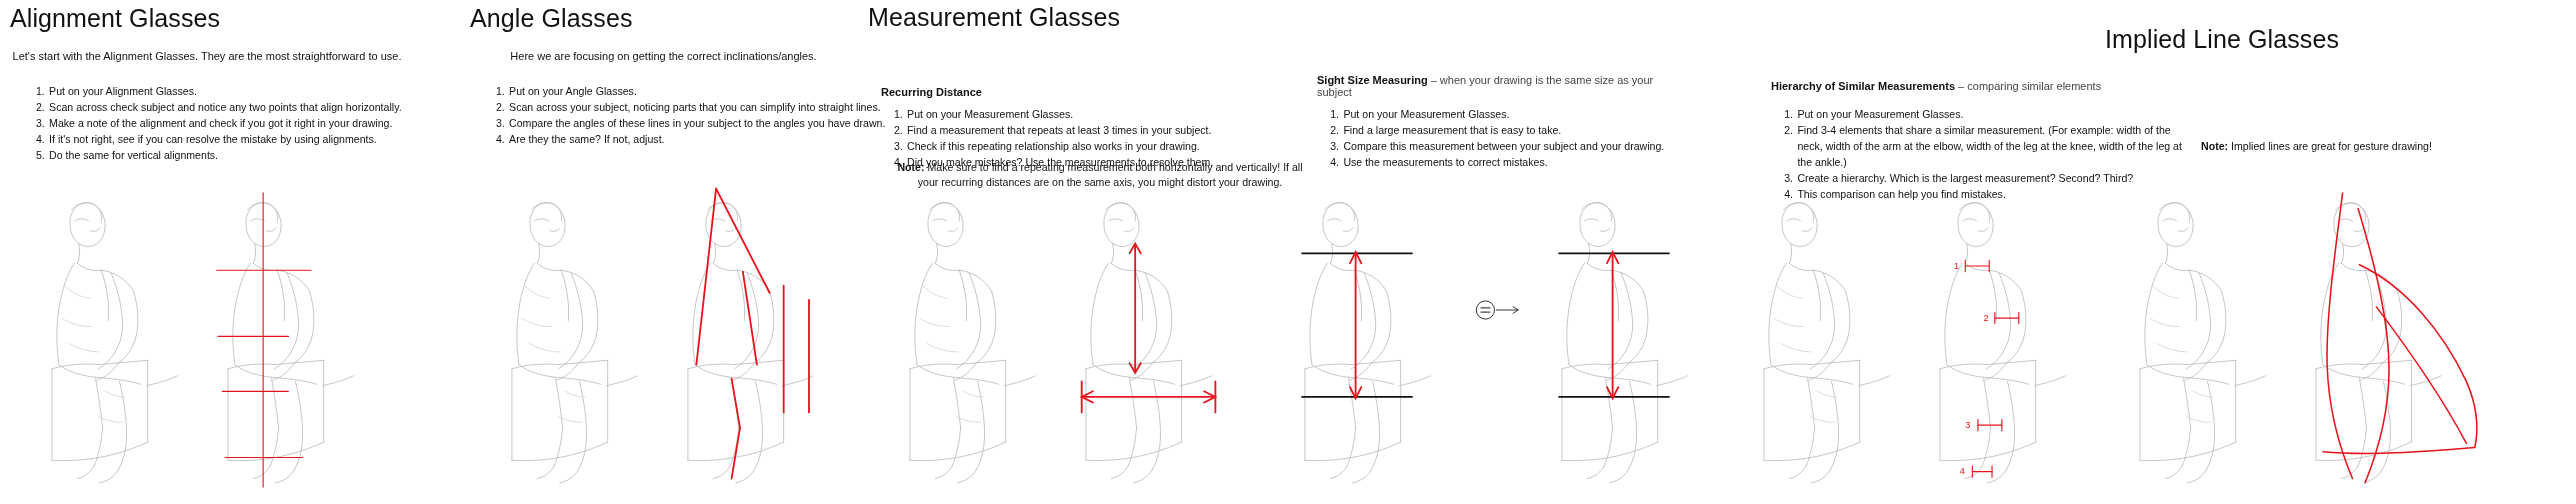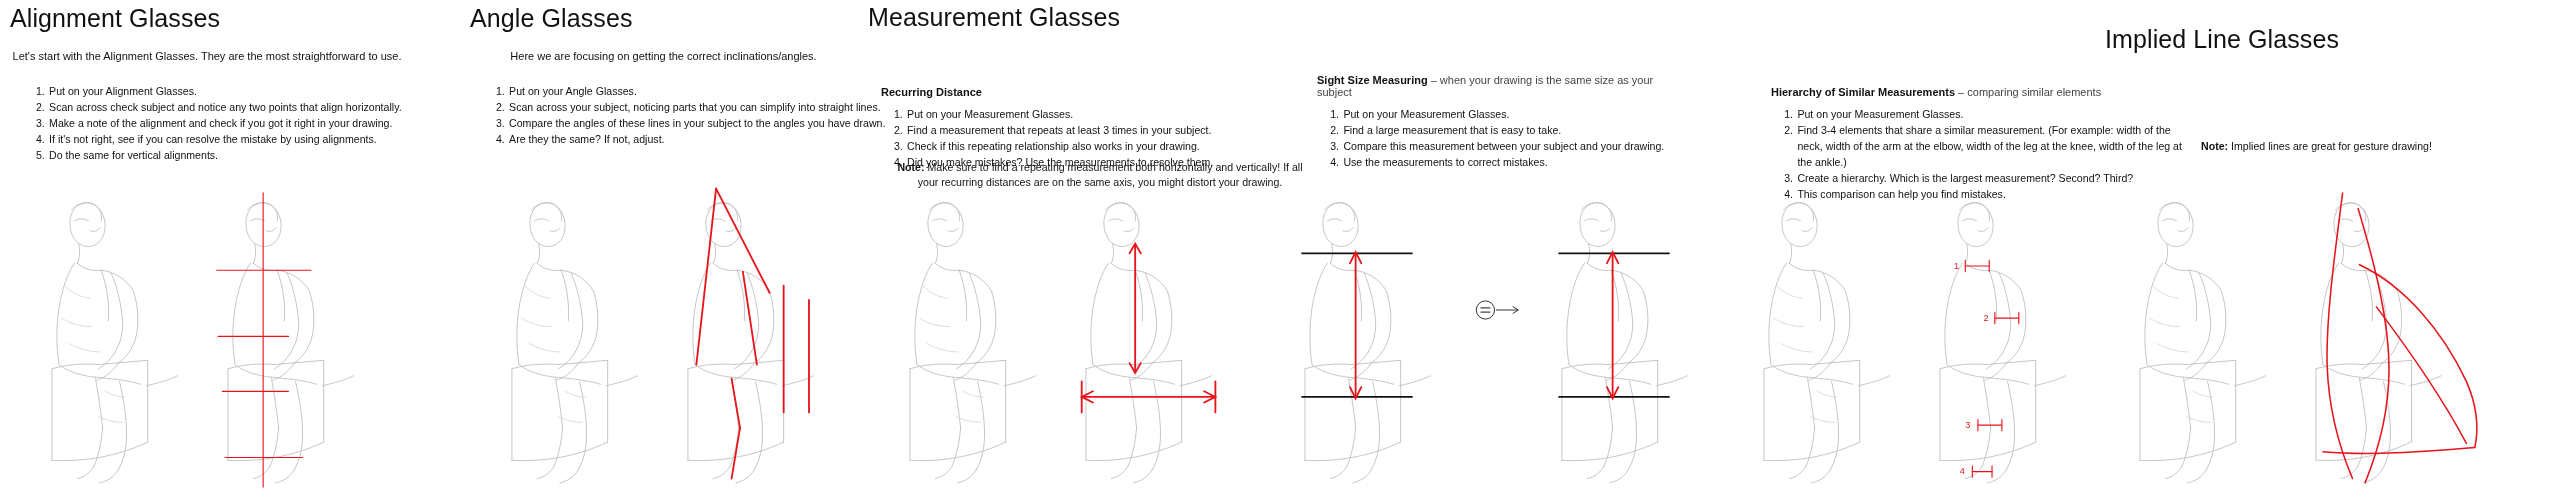--- a/index.html
+++ b/index.html
@@ -353,21 +353,21 @@
         <span>Sight Size Measuring</span><span class="muted"> – when your drawing is the same size as your subject</span>
       </p>
     </div>
     <ol class="steps" style="position:absolute; left:449px; top:92px; width:366px;">
       <li>Put on your Measurement Glasses.</li>
       <li>Find a large measurement that is easy to take.</li>
       <li>Compare this measurement between your subject and your drawing.</li>
       <li>Use the measurements to correct mistakes.</li>
     </ol>
 
-    <div style="position:absolute; left:900px; top:73px; width:357px;">
+    <div style="position:absolute; left:900px; top:67px; width:357px;">
       <p class="sub-head">
         <span>Hierarchy of Similar Measurements</span><span class="muted"> – comparing similar elements</span>
       </p>
     </div>
     <ol class="steps" style="position:absolute; left:903px; top:92px; width:394px;">
       <li>Put on your Measurement Glasses.</li>
       <li>Find 3-4 elements that share a similar measurement. (For example: width of the neck, width of the arm at the elbow,  width of the leg at the knee, width of the leg at the ankle.)</li>
       <li>Create a hierarchy. Which is the largest measurement? Second? Third?</li>
       <li>This comparison can help you find mistakes.</li>
     </ol>

